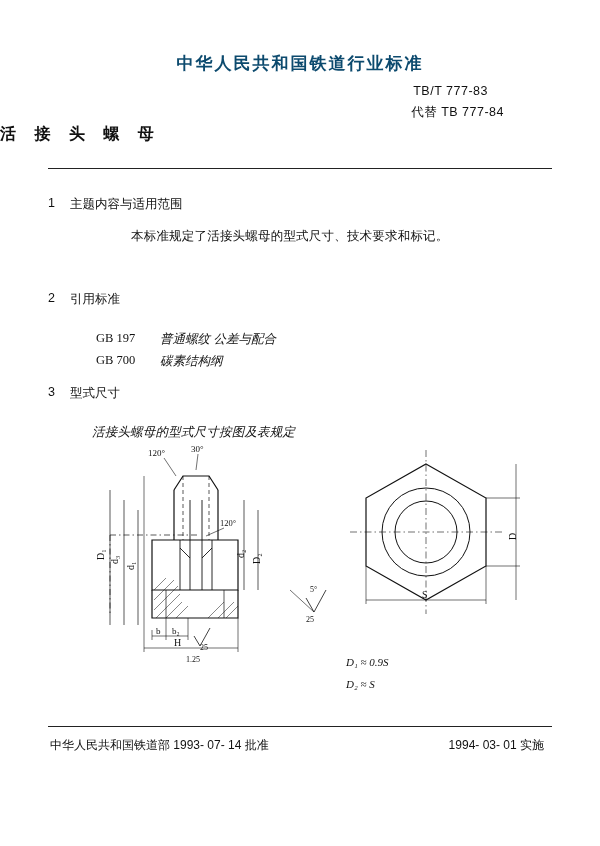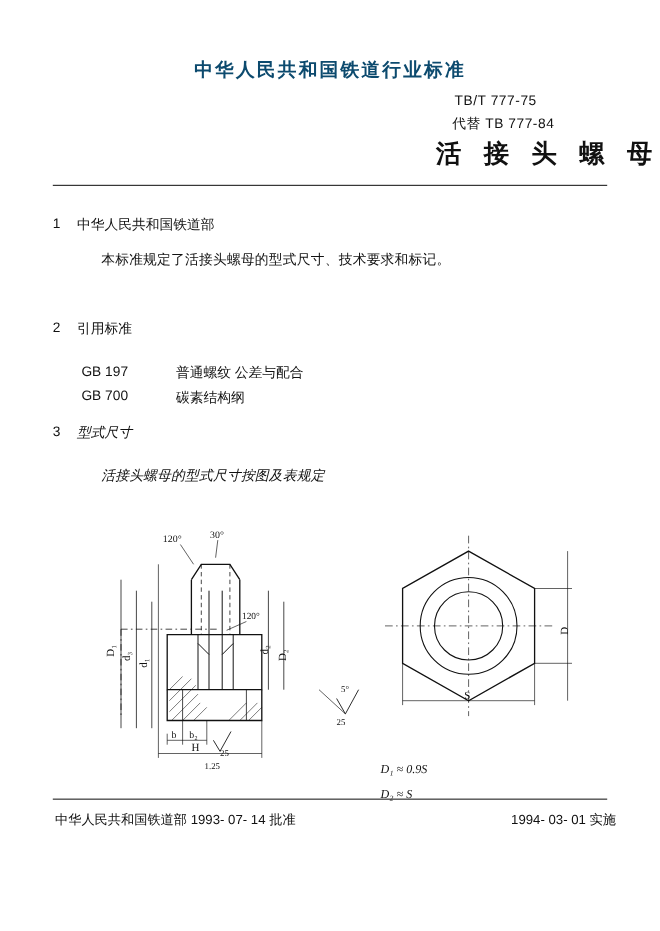--- a/index.html
+++ b/index.html
@@ -51,22 +51,22 @@
     font-size: 12.5px;
     font-family: "Liberation Sans", "DejaVu Sans", sans-serif;
     letter-spacing: 0.5px;
     text-align: center;
   }
   .main-title {
     position: absolute;
     top: 124px;
     left: 0;
     width: 600px;
-    text-align: right;
-    font-size: 23px;
+    text-align: left;
+    font-size: 16px;
     font-weight: bold;
     letter-spacing: 7px;
     font-family: "Liberation Sans", "DejaVu Sans", sans-serif;
   }
   .rule-top {
     position: absolute;
     left: 48px;
     top: 168px;
     width: 504px;
     border-top: 1px solid #222;
@@ -85,90 +85,90 @@
   }
   .para {
     position: absolute;
     left: 92px;
     font-size: 12.5px;
     font-family: "Liberation Sans", "DejaVu Sans", sans-serif;
     letter-spacing: 0.2px;
   }
   .ref-code {
     position: absolute;
-    left: 74px;
-    font-size: 12.5px;
-    font-family: Liberation Sans, sans-serif;
+    left: 96px;
+    font-size: 12.5px;
+    font-family: Liberation Serif, serif;
     text-align: center;
   }
   .ref-name {
     position: absolute;
     left: 160px;
     font-size: 12.5px;
     font-family: "Liberation Sans", "DejaVu Sans", sans-serif;
+    font-style: italic;
   }
 
   
   .figure {
     position: absolute;
     left: 48px;
     top: 440px;
     width: 504px;
     height: 270px;
-    margin-top: 37px;
   }
   .figure svg { display: block; }
 
   
   .rule-bottom {
     position: absolute;
     left: 48px;
     top: 726px;
     width: 504px;
     border-top: 1px solid #222;
   }
   .footer-left {
     position: absolute;
     left: 50px;
     top: 737px;
     font-size: 12px;
     font-family: "Liberation Sans", "DejaVu Sans", sans-serif;
   }
   .footer-right {
     position: absolute;
-    right: 40px;
+    right: 56px;
     top: 737px;
     font-size: 12px;
     font-family: "Liberation Sans", "DejaVu Sans", sans-serif;
   }
 </style>
 </head>
 <body>
 
 <div class="page">
 
   <div class="doc-title">中华人民共和国铁道行业标准</div>
-  <div class="std-code">TB/T 777-75</div>
+  <div class="std-code">TB/T 777-83</div>
   <div class="std-replace">代替 TB 777-84</div>
   <div class="main-title">活 接 头 螺 母</div>
   <div class="rule-top"></div>
 
   <div class="sec-num" style="top:196px;">1</div>
-  <div class="sec-head" style="top:196px;">中华人民共和国铁道部</div>
-  <div class="para" style="top:228px;">本标准规定了活接头螺母的型式尺寸、技术要求和标记。</div>
+  <div class="sec-head" style="top:196px;">主题内容与适用范围</div>
+  <div class="para" style="top:228px;margin-left:39px;">本标准规定了活接头螺母的型式尺寸、技术要求和标记。</div>
 
   <div class="sec-num" style="top:291px;">2</div>
   <div class="sec-head" style="top:291px;">引用标准</div>
   <div class="ref-code" style="top:331px;">GB 197</div>
   <div class="ref-name" style="top:331px;">普通螺纹  公差与配合</div>
   <div class="ref-code" style="top:353px;">GB 700</div>
   <div class="ref-name" style="top:353px;">碳素结构纲</div>
 
   <div class="sec-num" style="top:385px;">3</div>
-  <div class="sec-head" style="top:385px;font-style:italic;">型式尺寸</div>
+  <div class="sec-head" style="top:385px;">型式尺寸</div>
   <div class="para" style="top:424px;font-style:italic;">活接头螺母的型式尺寸按图及表规定</div>
 
   <div class="figure">
     <svg width="504" height="270" viewBox="0 0 504 270" xmlns="http://www.w3.org/2000/svg" stroke="#111" fill="none" stroke-width="1">
       <g font-family="Liberation Serif, serif" font-size="9" fill="#111" stroke="none"></g>
 
       <path d="M62 95 L62 175 M62 95 L150 95" stroke-dasharray="6,3,1.5,3" stroke-width="0.7"></path>
 
       <line x1="62" y1="50" x2="62" y2="185" stroke-width="0.7"></line>
       <line x1="76" y1="60" x2="76" y2="185" stroke-width="0.7"></line>

